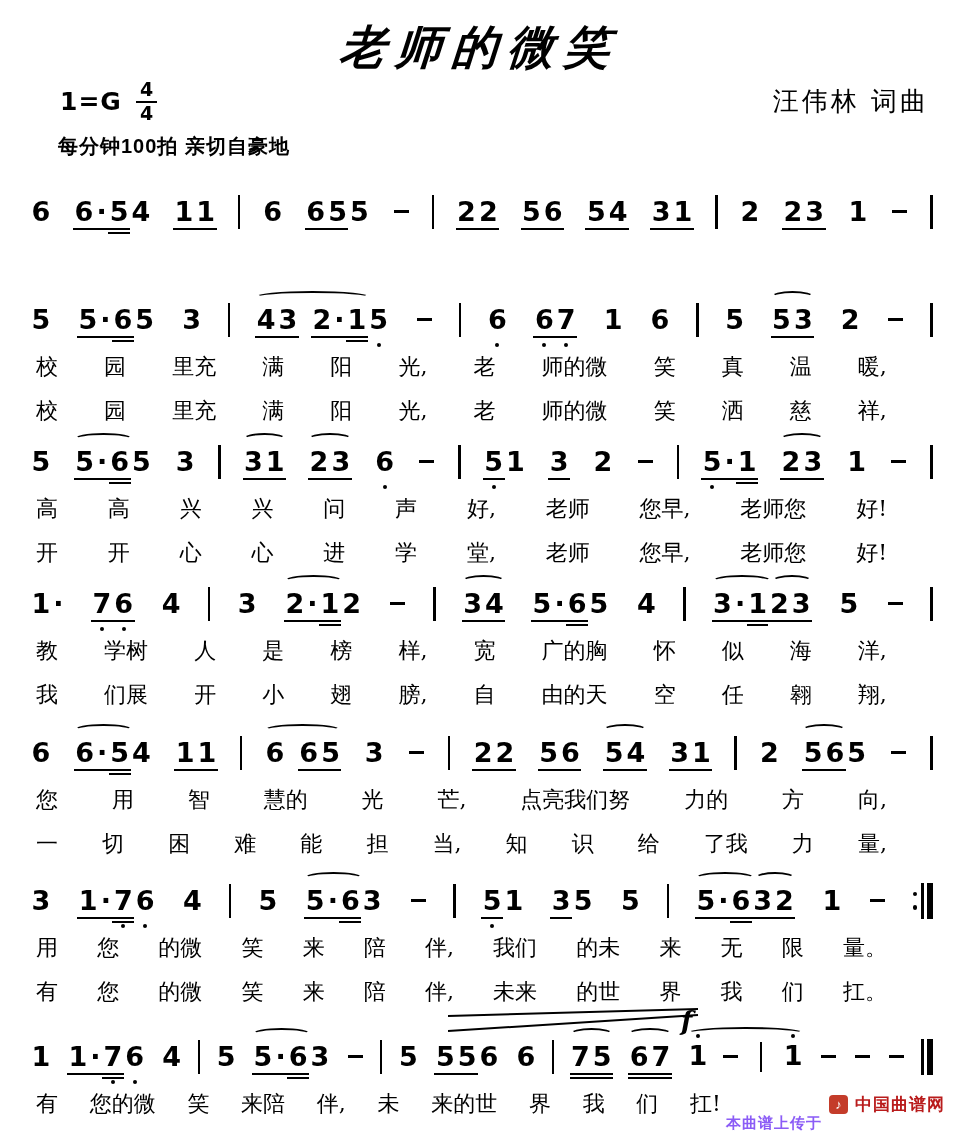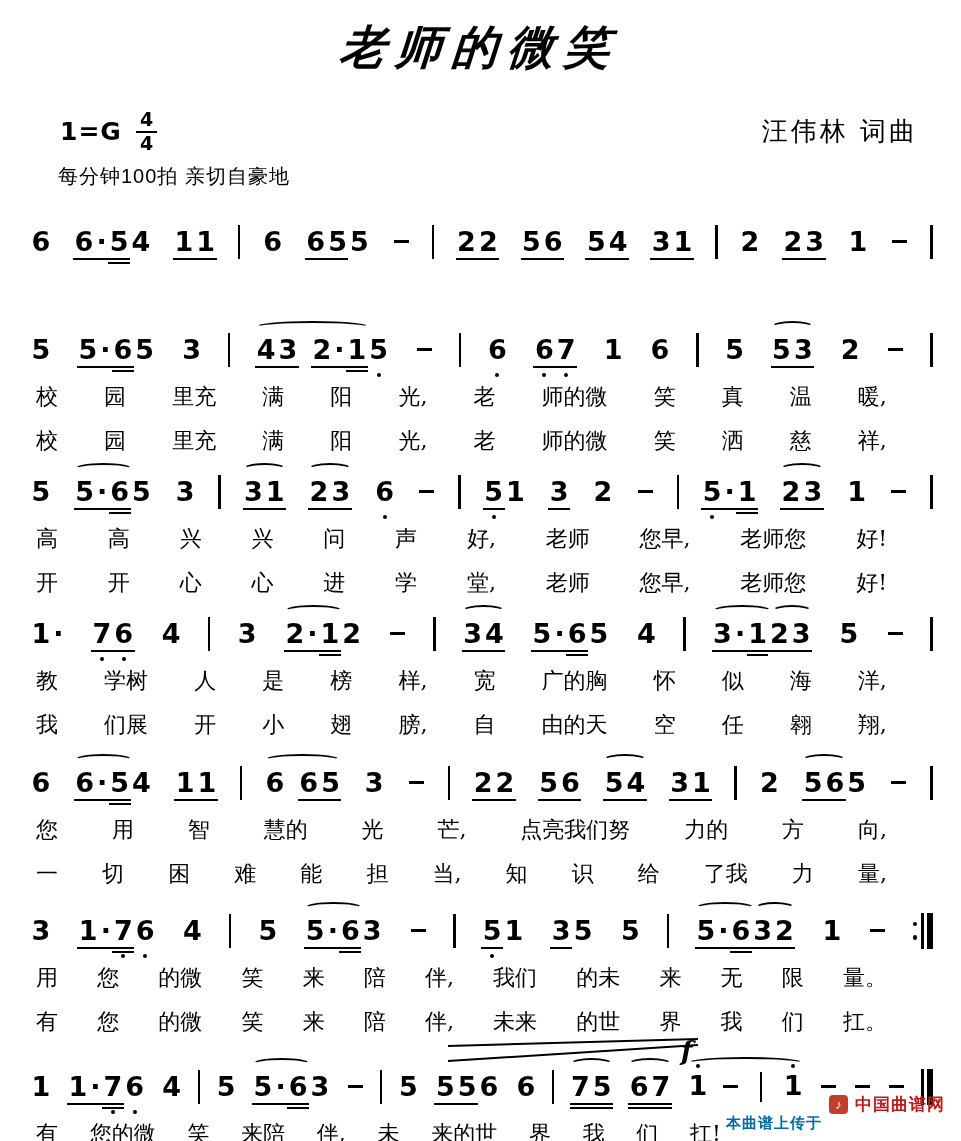--- a/index.html
+++ b/index.html
@@ -7,32 +7,32 @@
        font-family:"Liberation Sans",sans-serif;}
   .page{position:relative;width:961px;height:1141px;background:#fff;}
 
   
   .title{margin:0;padding-top:22px;text-align:center;
          font-family:"DejaVu Serif",serif;font-weight:bold;font-style:italic;
          font-size:46px;letter-spacing:10px;transform:skewX(-4deg);line-height:1.1;}
 
   
   .meta{display:flex;justify-content:space-between;align-items:center;
-        margin-top:32px;padding:0 43px 0 60px;height:54px;gap:34px;}
+        margin-top:2px;padding:0 32px 0 60px;height:54px;gap:34px;}
   .keysig{display:flex;align-items:center;font-weight:bold;
           font-family:"DejaVu Sans",sans-serif;}
   .key{font-size:25px;letter-spacing:1px;}
   .timesig{display:inline-block;margin-left:14px;text-align:center;
            font-size:19px;line-height:1.05;font-weight:bold;}
   .ts-num{display:block;border-bottom:2px solid #000;padding:0 4px 1px;}
   .ts-den{display:block;padding-top:1px;}
   .composer{font-family:"DejaVu Serif",serif;font-size:26px;letter-spacing:3px;}
 
   
-  .tempo{margin:4px 0 0 58px;font-size:20px;font-weight:normal;letter-spacing:1px;}
+  .tempo{margin:4px 0 0 58px;font-size:20px;font-weight:bold;letter-spacing:1px;}
 
   
   .score{margin-top:34px;padding:0 28px 0 30px;}
   .system{position:relative;}
   .sys1{margin-top:0;}
   .sys2{margin-top:72px;}
   .sys3{margin-top:18px;}
   .sys4{margin-top:18px;}
   .sys5{margin-top:25px;}
   .sys6{margin-top:24px;}
@@ -68,21 +68,21 @@
 
   .lyric{display:flex;justify-content:space-between;margin-top:14px;height:30px;
          padding:0 46px 0 6px;font-family:"DejaVu Serif",serif;font-size:22px;}
   .sys7 .lyric{padding-right:212px;}
   .lseg{white-space:nowrap;}
 
   .hairpin{position:absolute;left:418px;top:-32px;width:252px;height:26px;}
 
   
   .footer{position:absolute;right:16px;bottom:8px;display:flex;align-items:center;gap:7px;}
-  .uploaded{font-size:15px;font-weight:bold;color:#0369a1;letter-spacing:1px;margin-top:39px;}
+  .uploaded{font-size:15px;font-weight:bold;color:#8b5cf6;letter-spacing:1px;margin-top:39px;}
   .logo{display:inline-flex;align-items:center;justify-content:center;
         width:19px;height:19px;border-radius:4px;background:#c43c2a;color:#fff;
         font-size:13px;line-height:1;}
   .site{font-family:"DejaVu Serif",serif;font-size:17px;font-weight:bold;
         color:#b91c1c;letter-spacing:1px;}
 </style>
 </head>
 <body>
 
 <div class="page">

